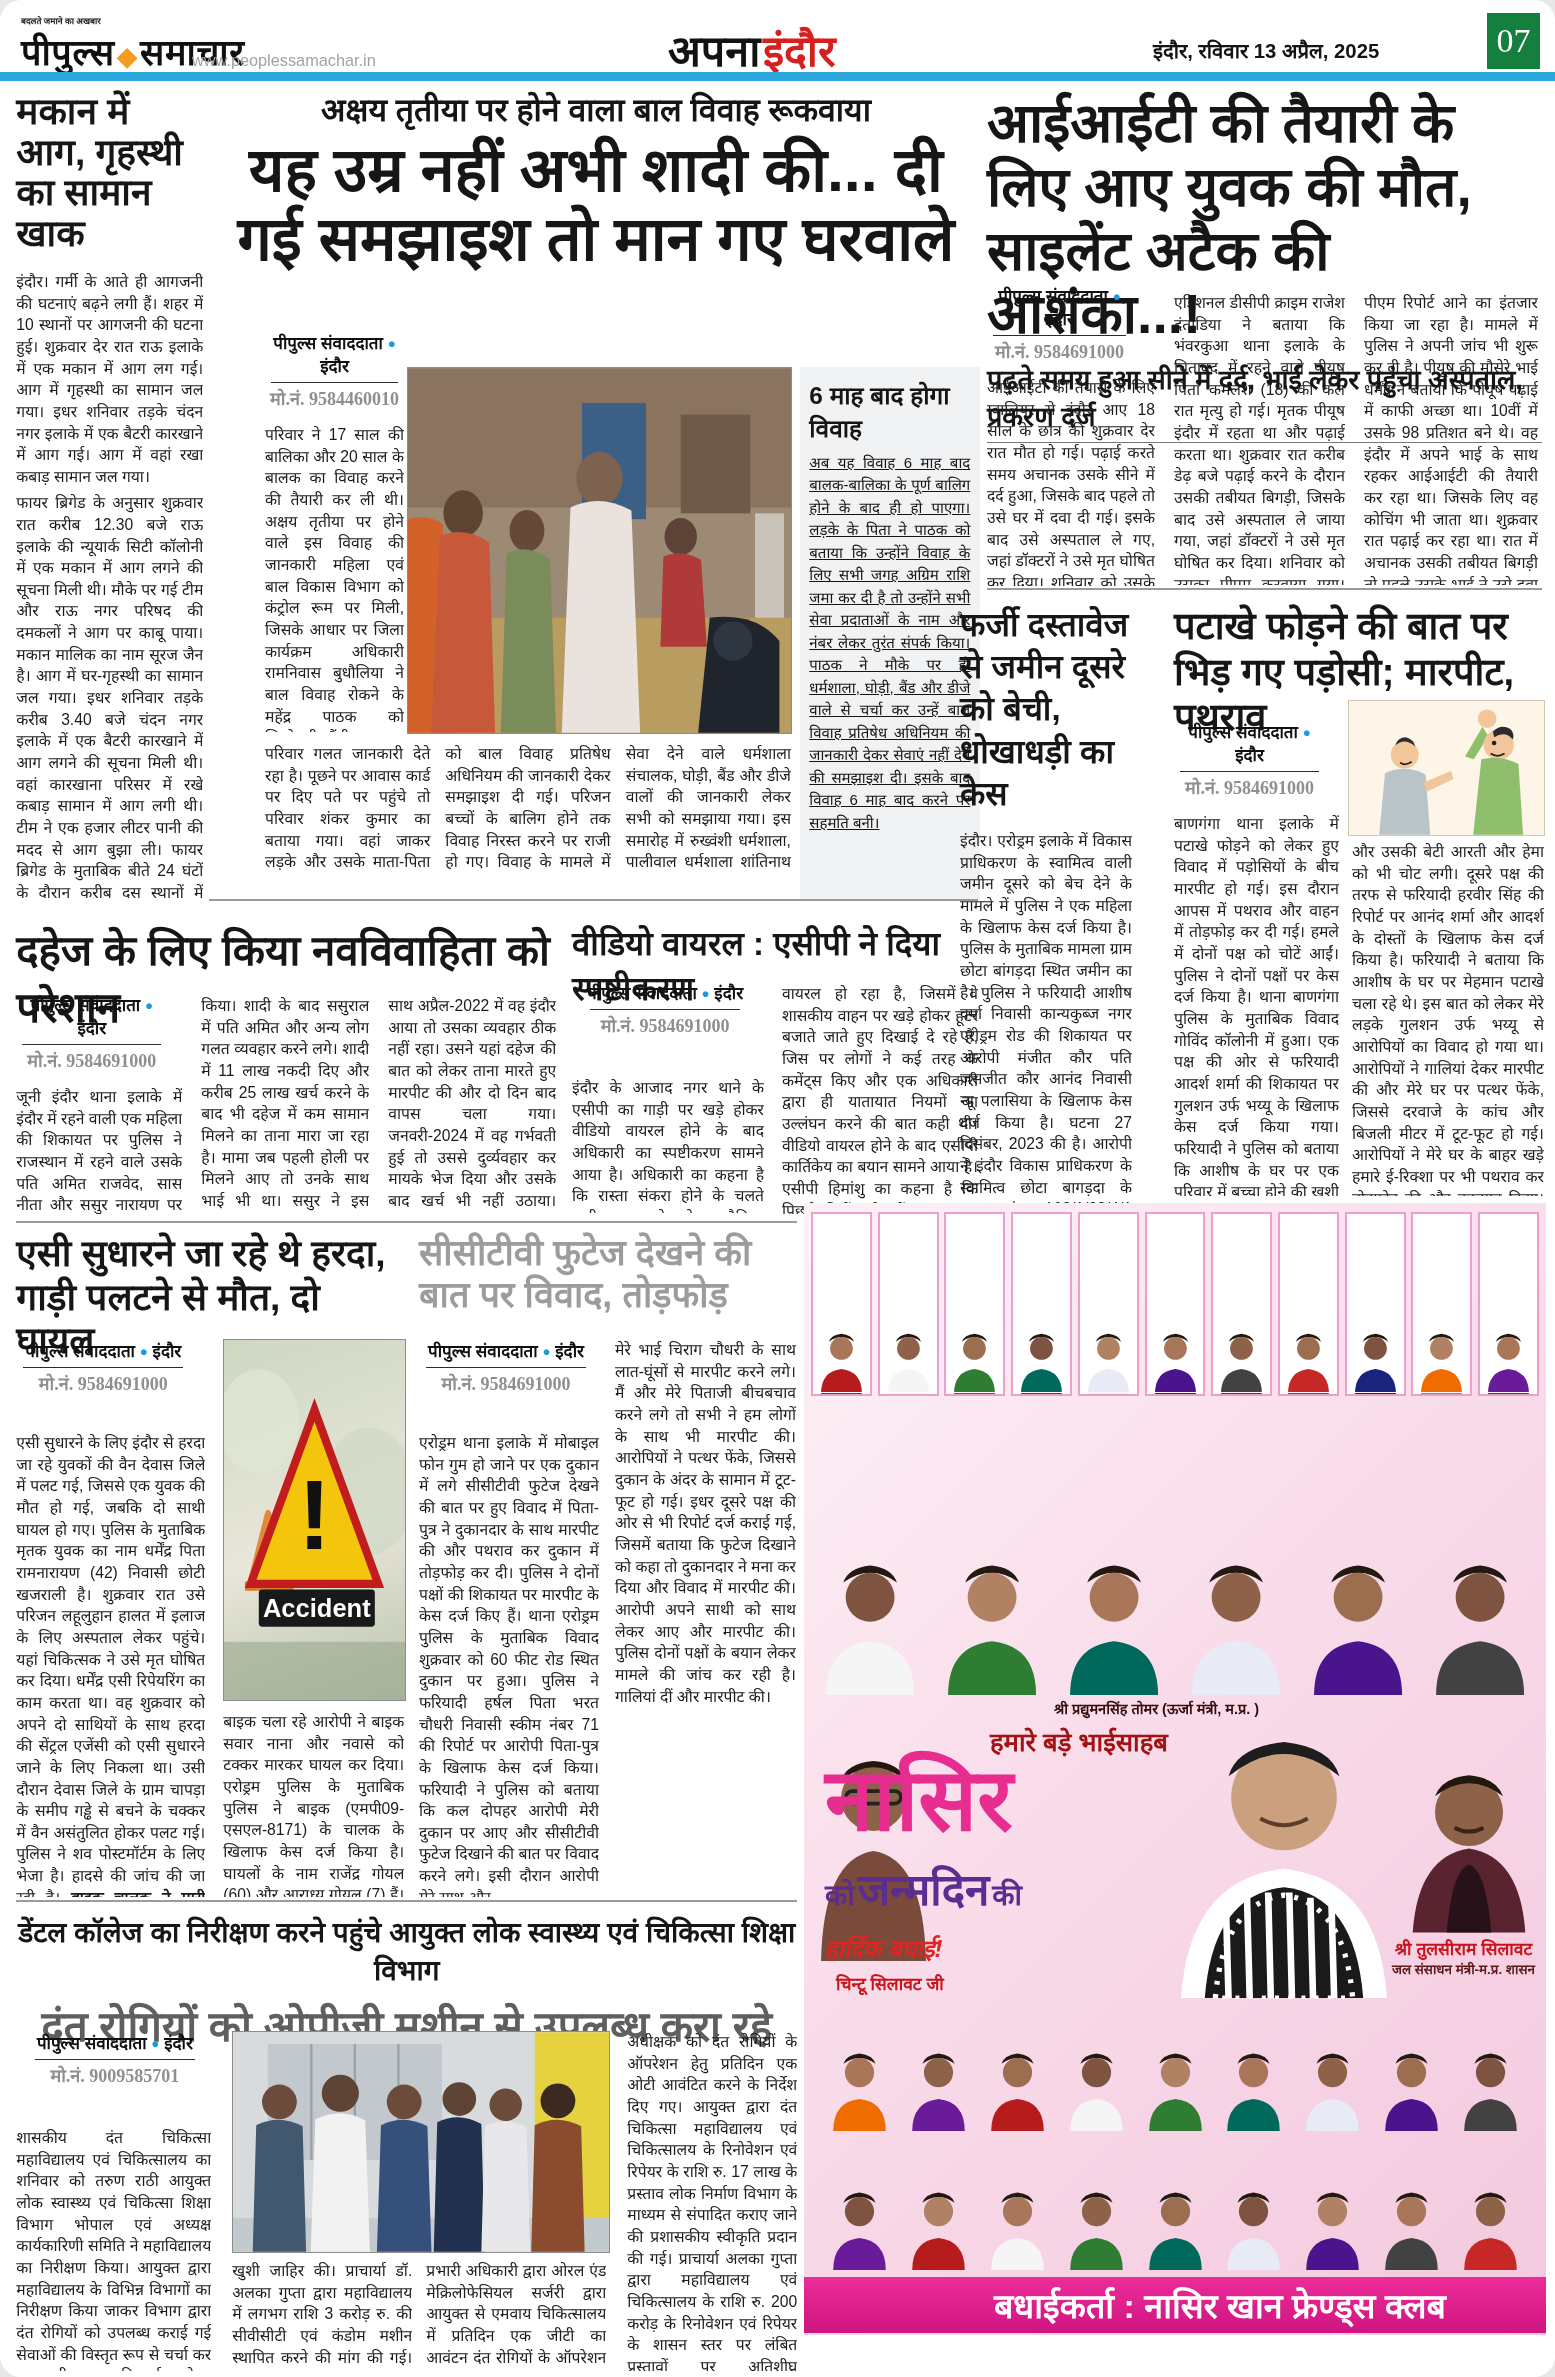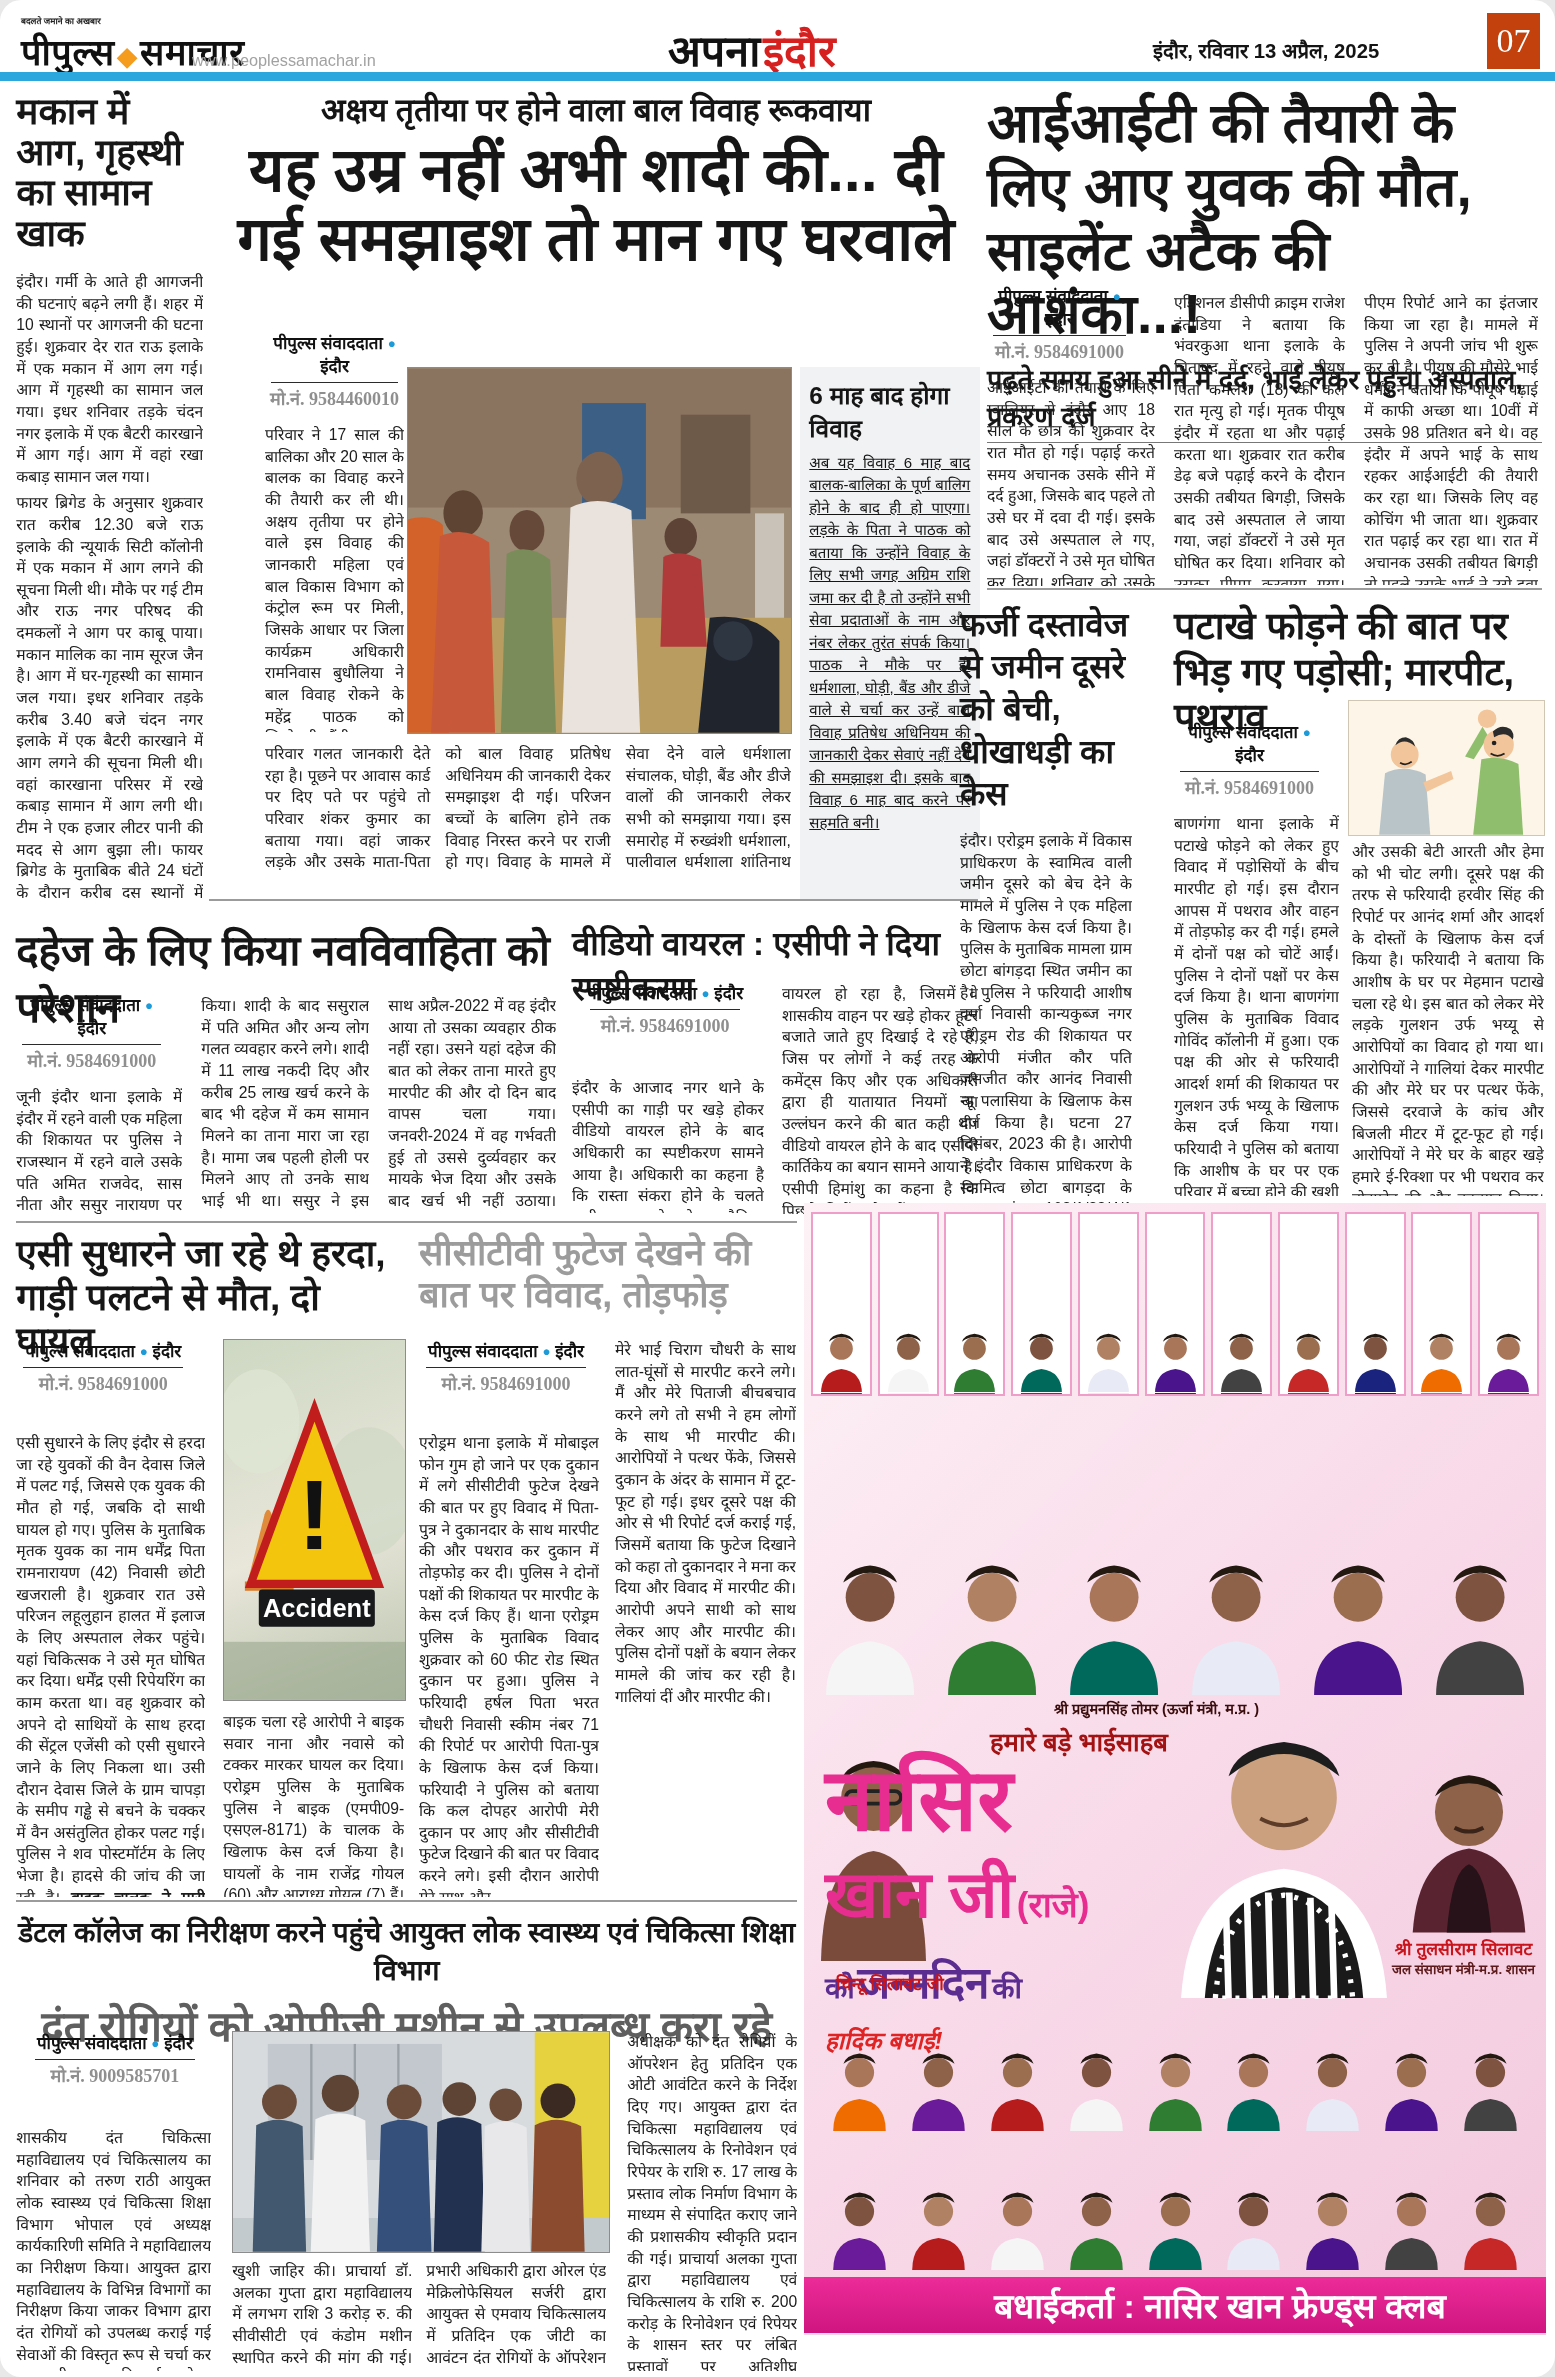--- a/index.html
+++ b/index.html
@@ -17,21 +17,21 @@
   .rule-h{position:absolute;background:#9b9b9b;height:1.7px;}
   .photo-frame{border:1.2px solid #8c8c8c;background:#ddd;overflow:hidden;}
   .kicker{font-weight:bold;text-align:center;}
   
   .mast-title{font-size:36px;font-weight:bold;letter-spacing:0.6px;color:#101010;}
   .mast-tag{font-size:8.7px;font-weight:bold;color:#222;}
   .mast-url{font-size:16.3px;color:#a2a2a2;}
   .sec-a{font-size:43px;font-weight:bold;color:#121212;}
   .sec-b{font-size:43px;font-weight:bold;color:#d6201f;}
   .dateline{font-size:20.3px;font-weight:bold;color:#141414;}
-  .pagenum{background:#c2410c;color:#fff;font-family:"Liberation Serif",serif;
+  .pagenum{background:#15803d;color:#fff;font-family:"Liberation Serif",serif;
            font-size:34px;display:flex;align-items:center;justify-content:center;}
   .blue-band{background:#2ba7dd;}
   
   .news-box{background:#f1f2f4;padding:10.5px 9.3px;overflow:hidden;}
   .news-box .bt{font-size:24.4px;font-weight:bold;margin-bottom:8.1px;}
   .news-box .bb{font-size:15px;line-height:1.5;text-align:justify;text-decoration:underline;}
   
   #ad{background:linear-gradient(135deg,#fdf2f6 0%,#f9dcea 45%,#f3c9de 100%);overflow:hidden;}
   .avrow{display:flex;justify-content:center;gap:5.8px;}
   .avrow .avatar{background:#fff;}
@@ -445,24 +445,20 @@
         <circle cx="55" cy="40" r="26" fill="#8d6248"></circle>
         <path d="M29 28 Q55 8 81 28 Q76 14 55 12 Q34 14 29 28 Z" fill="#23180f"></path>
         <path d="M44 52 Q55 58 66 52" stroke="#3a241a" stroke-width="3" fill="none"></path>
         <path d="M12 132 Q16 74 55 68 Q94 74 98 132 Z" fill="#5a2330"></path>
         <path d="M38 132 Q42 84 55 80 Q68 84 72 132 Z" fill="#27121a"></path>
       </svg>
     </div>
 
     <div class="abs" style="left:21px;top:553px;width:325px;">
       <div class="ad-pink" style="font-size:87px;line-height:1.0;">नासिर</div>
-      <div style="margin-top:4.6px;">
-        <span class="ad-pink" style="font-size:65px;">खान जी</span>
-        <span class="ad-pink" style="font-size:35px;">(राजे)</span>
-      </div>
       <div style="margin-top:15px;">
         <span style="font-size:29px;font-weight:bold;color:#5c2d91;">को</span>
         <span style="font-size:44px;font-weight:bold;color:#5c2d91;">जन्मदिन</span>
         <span style="font-size:29px;font-weight:bold;color:#5c2d91;">की</span>
       </div>
       <div style="margin-top:12.8px;font-size:24px;font-weight:bold;font-style:italic;color:#e02424;">हार्दिक बधाई!</div>
     </div>
 
     <div class="abs" style="left:581px;top:733px;width:157px;text-align:center;">
       <div class="cap-red">श्री तुलसीराम सिलावट</div>

